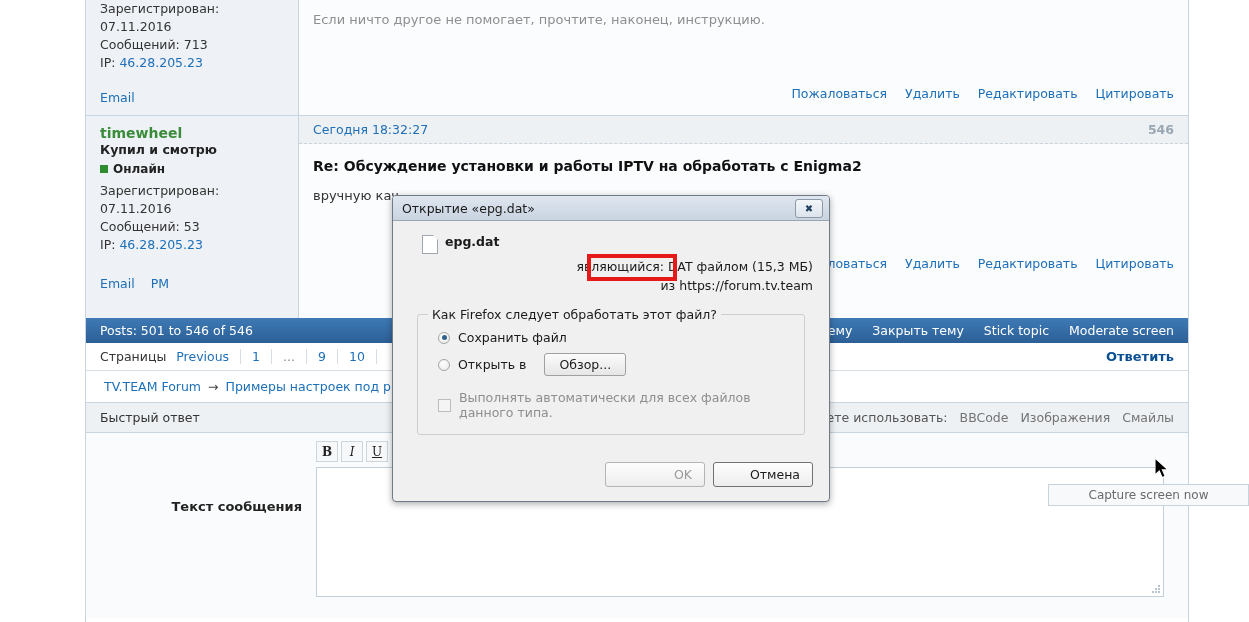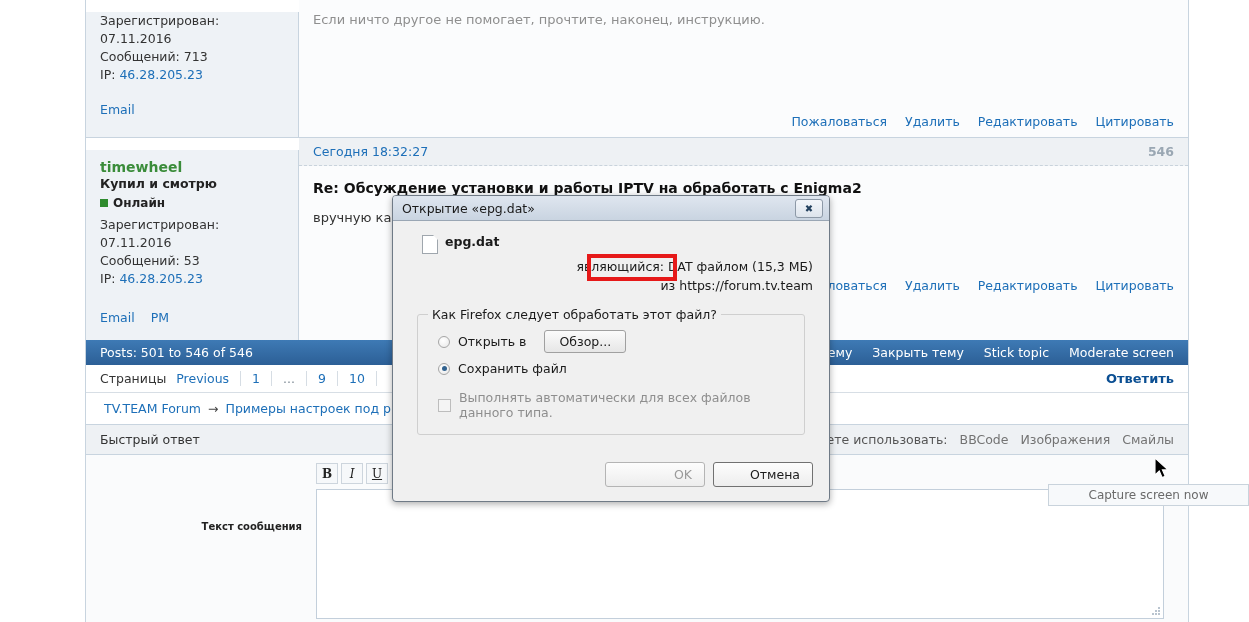--- a/index.html
+++ b/index.html
@@ -37,21 +37,20 @@
     width: 100%;
     box-sizing: border-box;
   }
   .post-side {
     width: 213px;
     flex: 0 0 213px;
     box-sizing: border-box;
     background: #eef2f6;
     border-right: 1px solid #c8d4df;
     padding: 0 14px;
-    margin-top: 12px;
   }
   .post-main {
     flex: 1 1 auto;
     box-sizing: border-box;
     background: #fbfcfd;
     position: relative;
   }
 
   .username {
     color: #3a8c3a;
@@ -213,21 +212,21 @@
     height: 185px;
     box-sizing: border-box;
   }
   .qr-label-col {
     width: 230px;
     flex: 0 0 230px;
     text-align: right;
     padding: 66px 14px 0 0;
     box-sizing: border-box;
     font-weight: bold;
-    font-size: 10px;
+    font-size: 13px;
     color: #222;
   }
   .qr-field-col {
     flex: 1 1 auto;
     padding: 8px 24px 0 0;
     box-sizing: border-box;
   }
   .bb-toolbar {
     display: flex;
     gap: 3px;
@@ -472,21 +471,21 @@
           <a href="#">46.28.205.23</a>
         </div>
         <div class="side-links">
           <a href="#">Email</a>
         </div>
       </div>
       <div class="post-main">
         <div class="post-body">
           <div class="post-text muted">Если ничто другое не помогает, прочтите, наконец, инструкцию.</div>
         </div>
-        <div class="post-actions" style="margin-top:76px;">
+        <div class="post-actions" style="margin-top:48px;">
           <a href="#">Пожаловаться</a>
           <a href="#">Удалить</a>
           <a href="#">Редактировать</a>
           <a href="#">Цитировать</a>
         </div>
       </div>
     </div>
 
     <div class="post-sep"></div>
 
@@ -615,30 +614,30 @@
           <span>из</span>
           <span>https://forum.tv.team</span>
         </div>
         <span class="red-box"></span>
       </div>
 
       <fieldset class="fieldset">
         <legend>Как Firefox следует обработать этот файл?</legend>
 
         <div class="radio-row">
+          <span class="radio checked"></span>
+          <span>Сохранить файл</span>
+        </div>
+
+        <div class="radio-row">
           <span class="radio"></span>
           <span>Открыть в</span>
           <span class="browse-btn">Обзор...</span>
         </div>
 
-        <div class="radio-row">
-          <span class="radio checked"></span>
-          <span>Сохранить файл</span>
-        </div>
-
         <div class="check-row">
           <span class="checkbox"></span>
           <span>Выполнять автоматически для всех файлов данного типа.</span>
         </div>
       </fieldset>
     </div>
 
     <div class="dlg-buttons">
       <span class="dlg-btn">OK</span>
       <span class="dlg-btn primary">Отмена</span>

